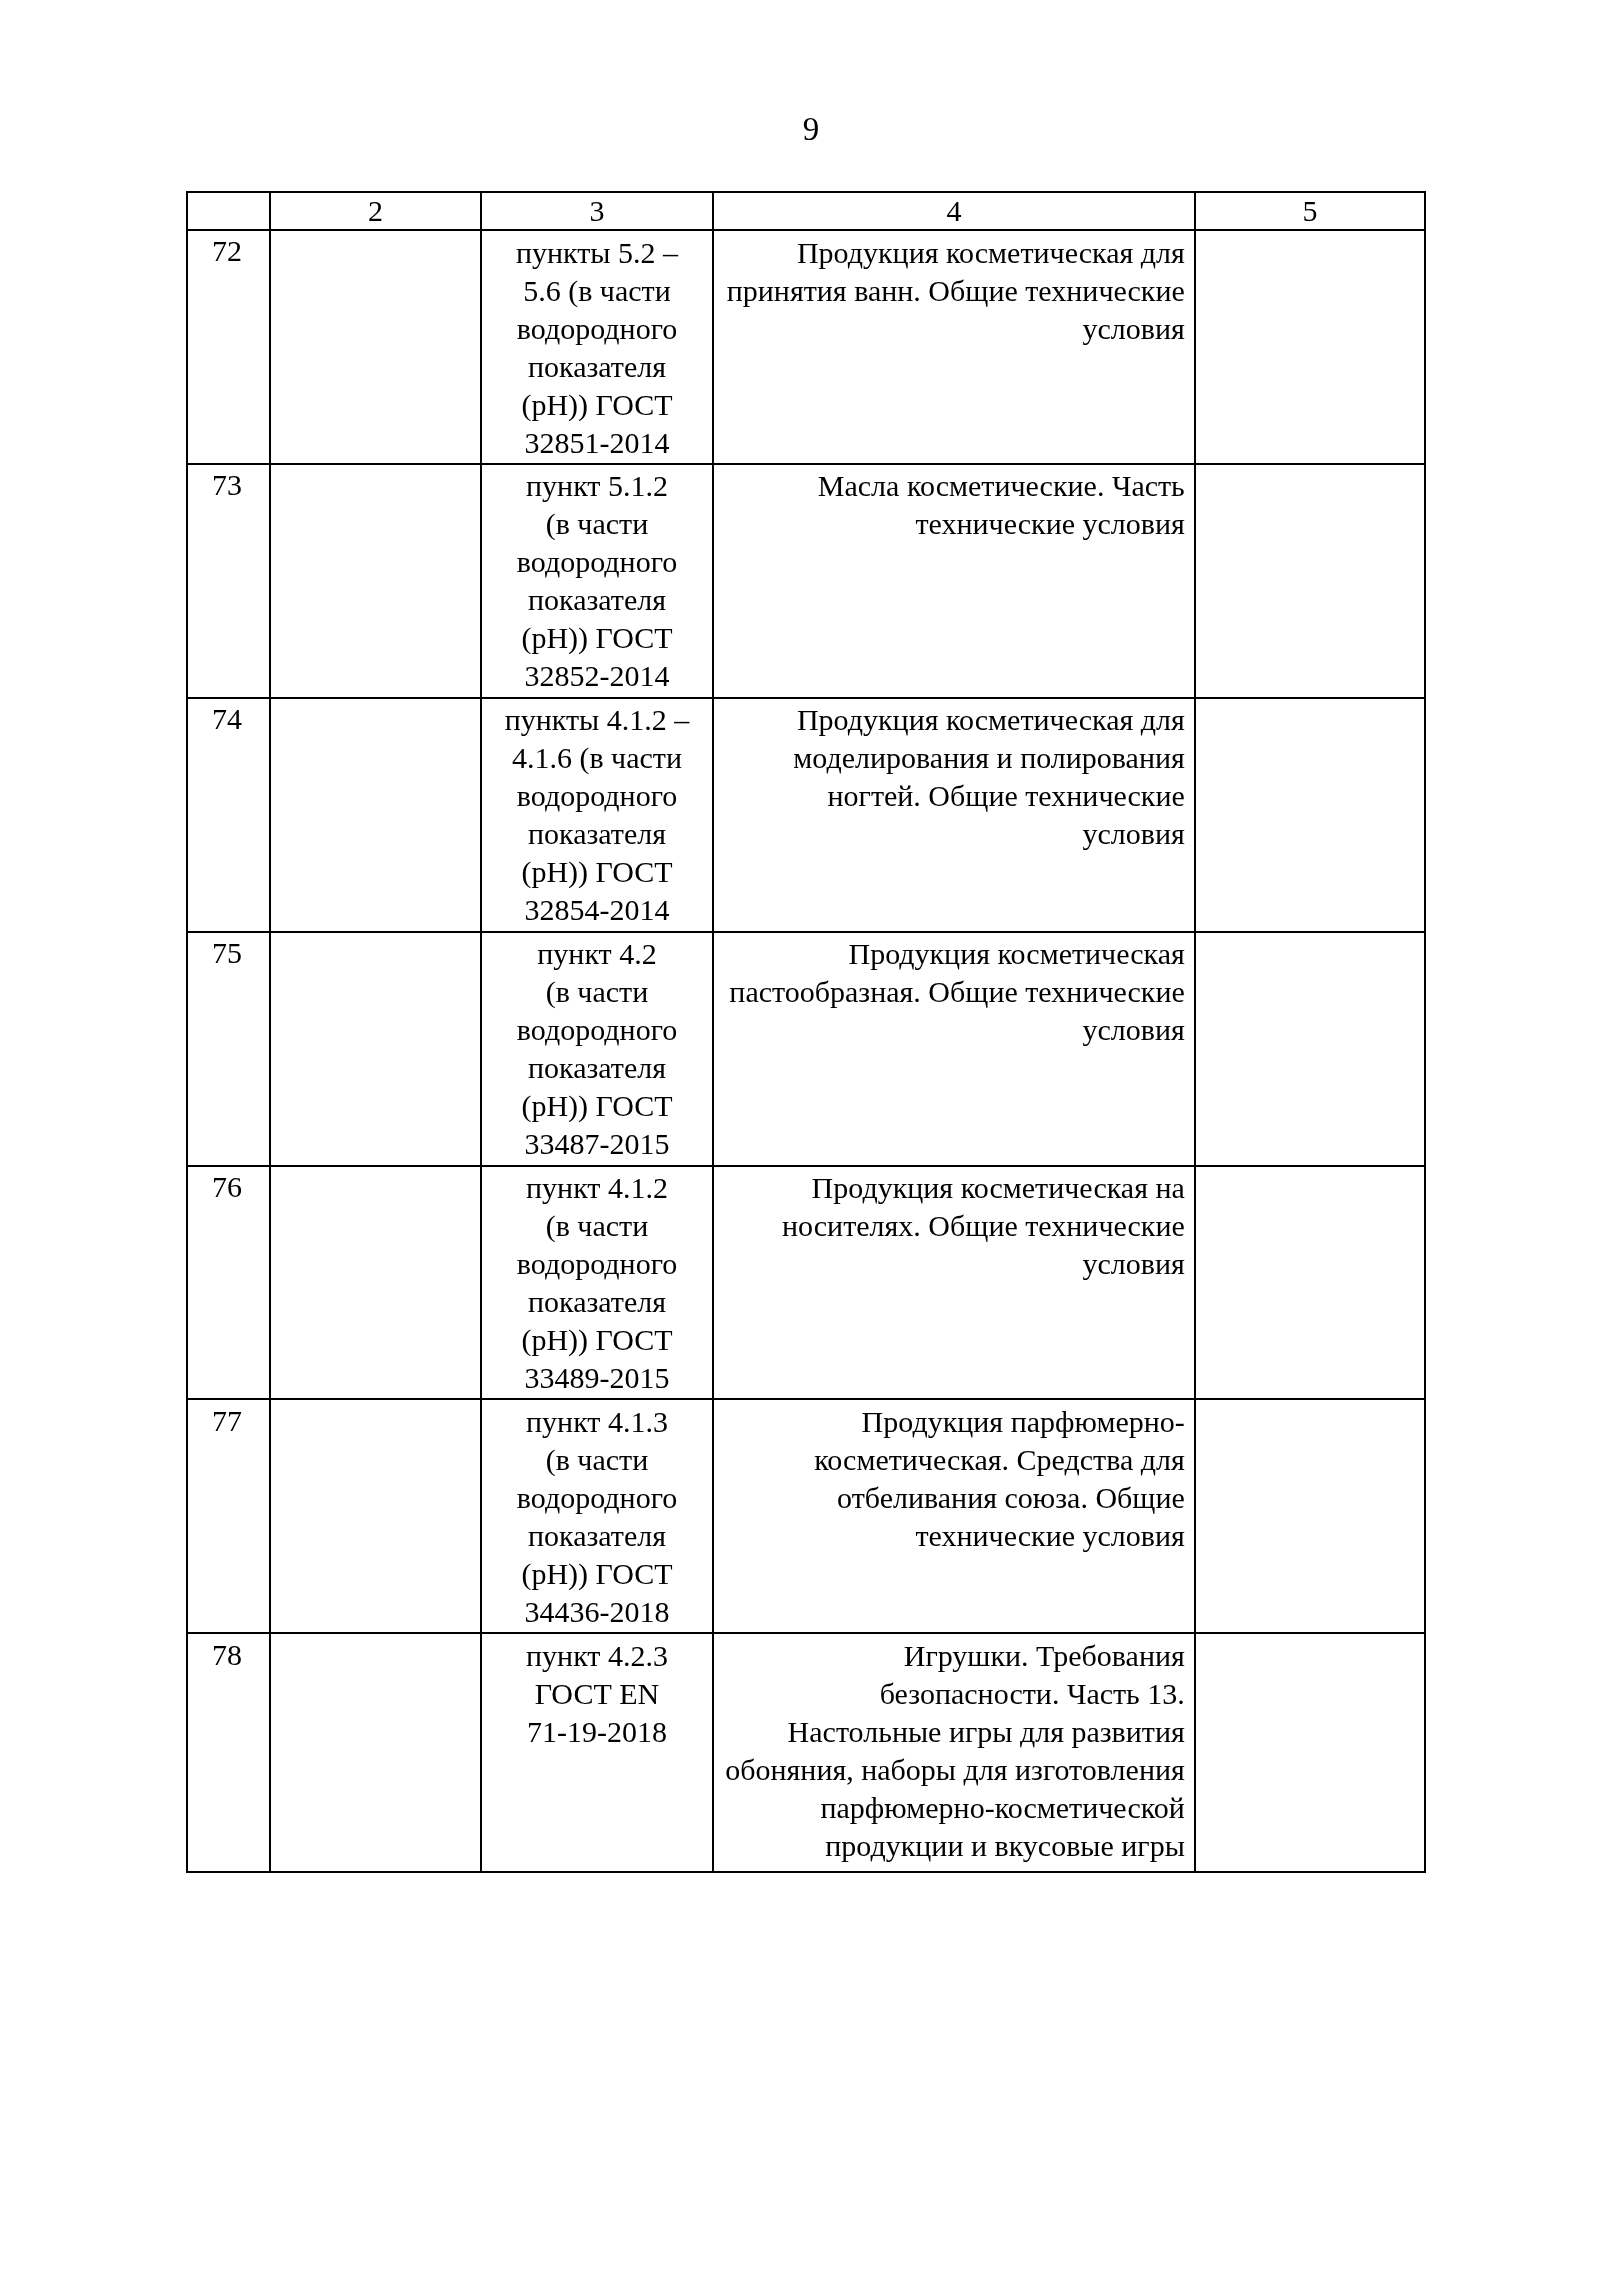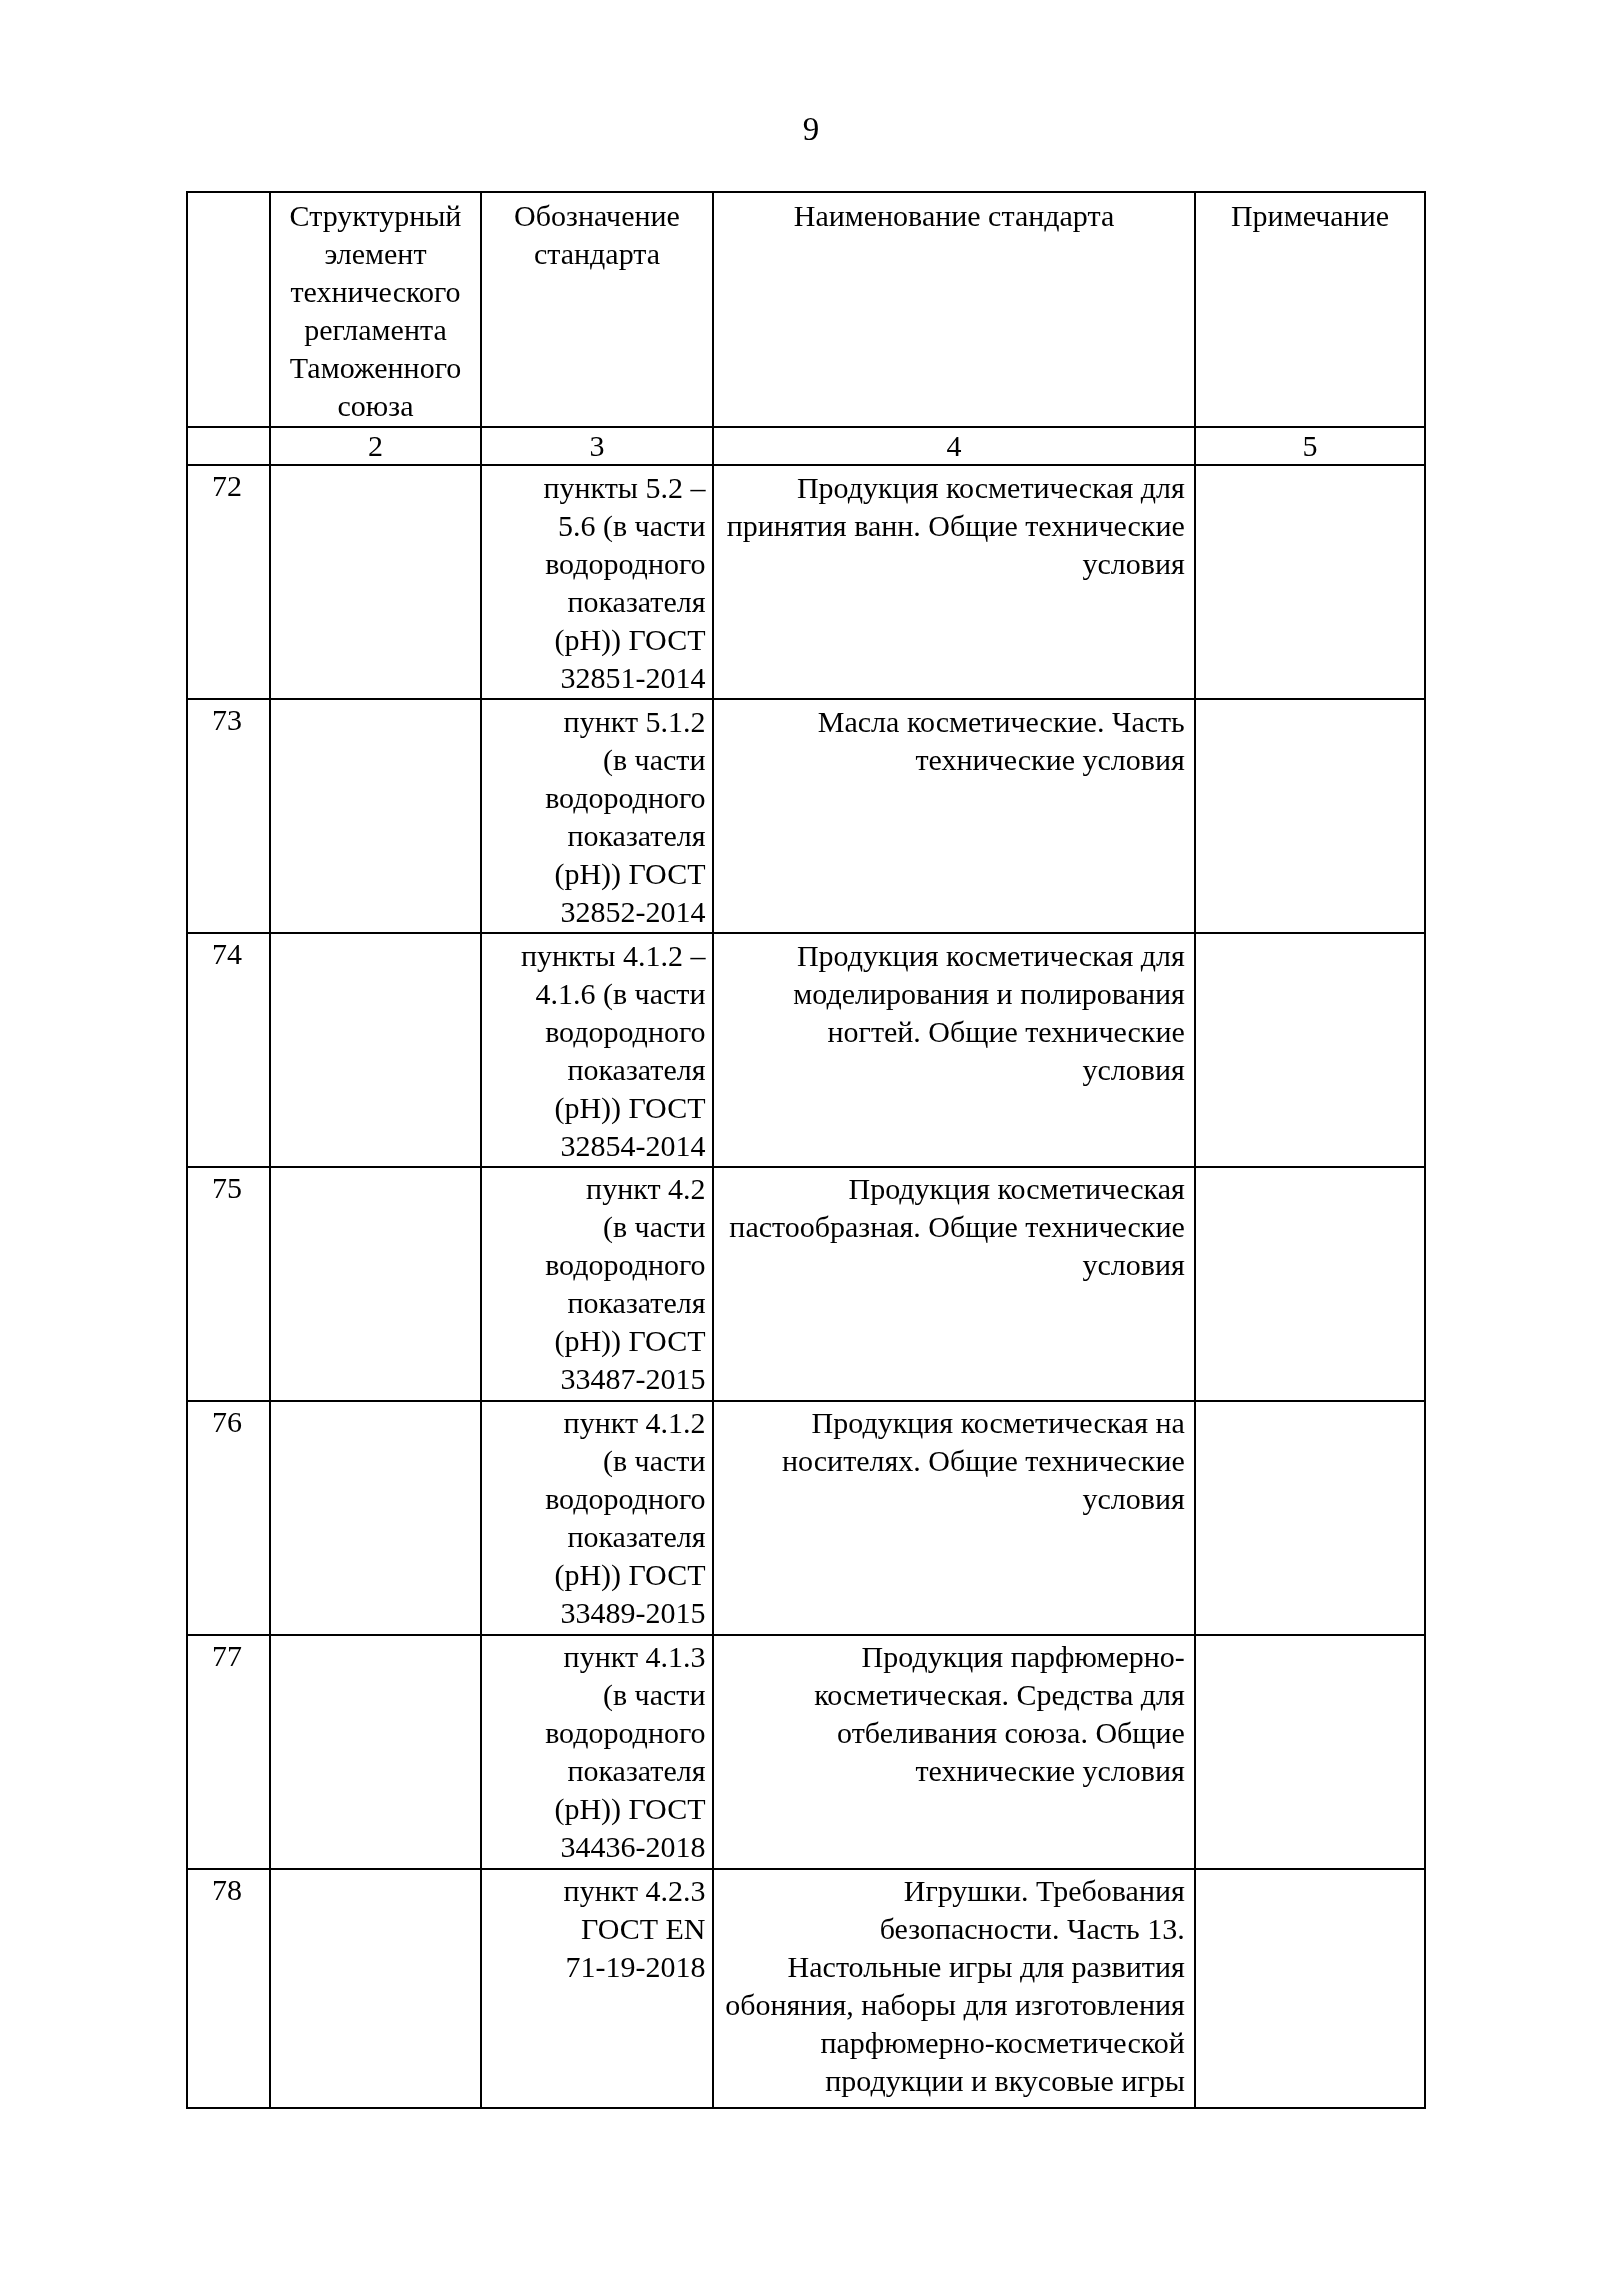--- a/index.html
+++ b/index.html
@@ -35,21 +35,21 @@
     border: 2px solid #000;
     vertical-align: top;
     font-weight: normal;
     padding: 1.3px 6.5px;
     overflow: hidden;
     box-sizing: border-box;
   }
   th.hdr { text-align: center; white-space: pre-line; padding-top: 3.9px; }
   tr.nums td { text-align: center; padding: 0; height: 38px; line-height: 35px; }
   td.c-num { text-align: left; padding-left: 24px; }
-  td.c-desig { text-align: right; white-space: pre-line; padding-top: 2.6px; }
+  td.c-desig { text-align: center; white-space: pre-line; padding-top: 2.6px; }
   td.c-name { text-align: right; padding: 2.6px 9.2px 2.6px 9.2px; }
   td.c-struct, td.c-note { }
   tr.r-last td { height: 239px; }
 </style>
 </head>
 <body>
 
 <div class="page">
 
   <div class="page-number">9</div>
@@ -57,33 +57,20 @@
   <table class="std">
     <colgroup>
       <col style="width:83px">
       <col style="width:211px">
       <col style="width:232px">
       <col style="width:482px">
       <col style="width:230px">
     </colgroup>
 
     <tbody>
-        <tr>
-      <th class="hdr"></th>
-      <th class="hdr">Структурный
-элемент
-технического
-регламента
-Таможенного
-союза</th>
-      <th class="hdr">Обозначение
-стандарта</th>
-      <th class="hdr">Наименование стандарта</th>
-      <th class="hdr">Примечание</th>
-    </tr>
 
     <tr class="nums">
       <td></td>
       <td>2</td>
       <td>3</td>
       <td>4</td>
       <td>5</td>
     </tr>
 
     <tr>

